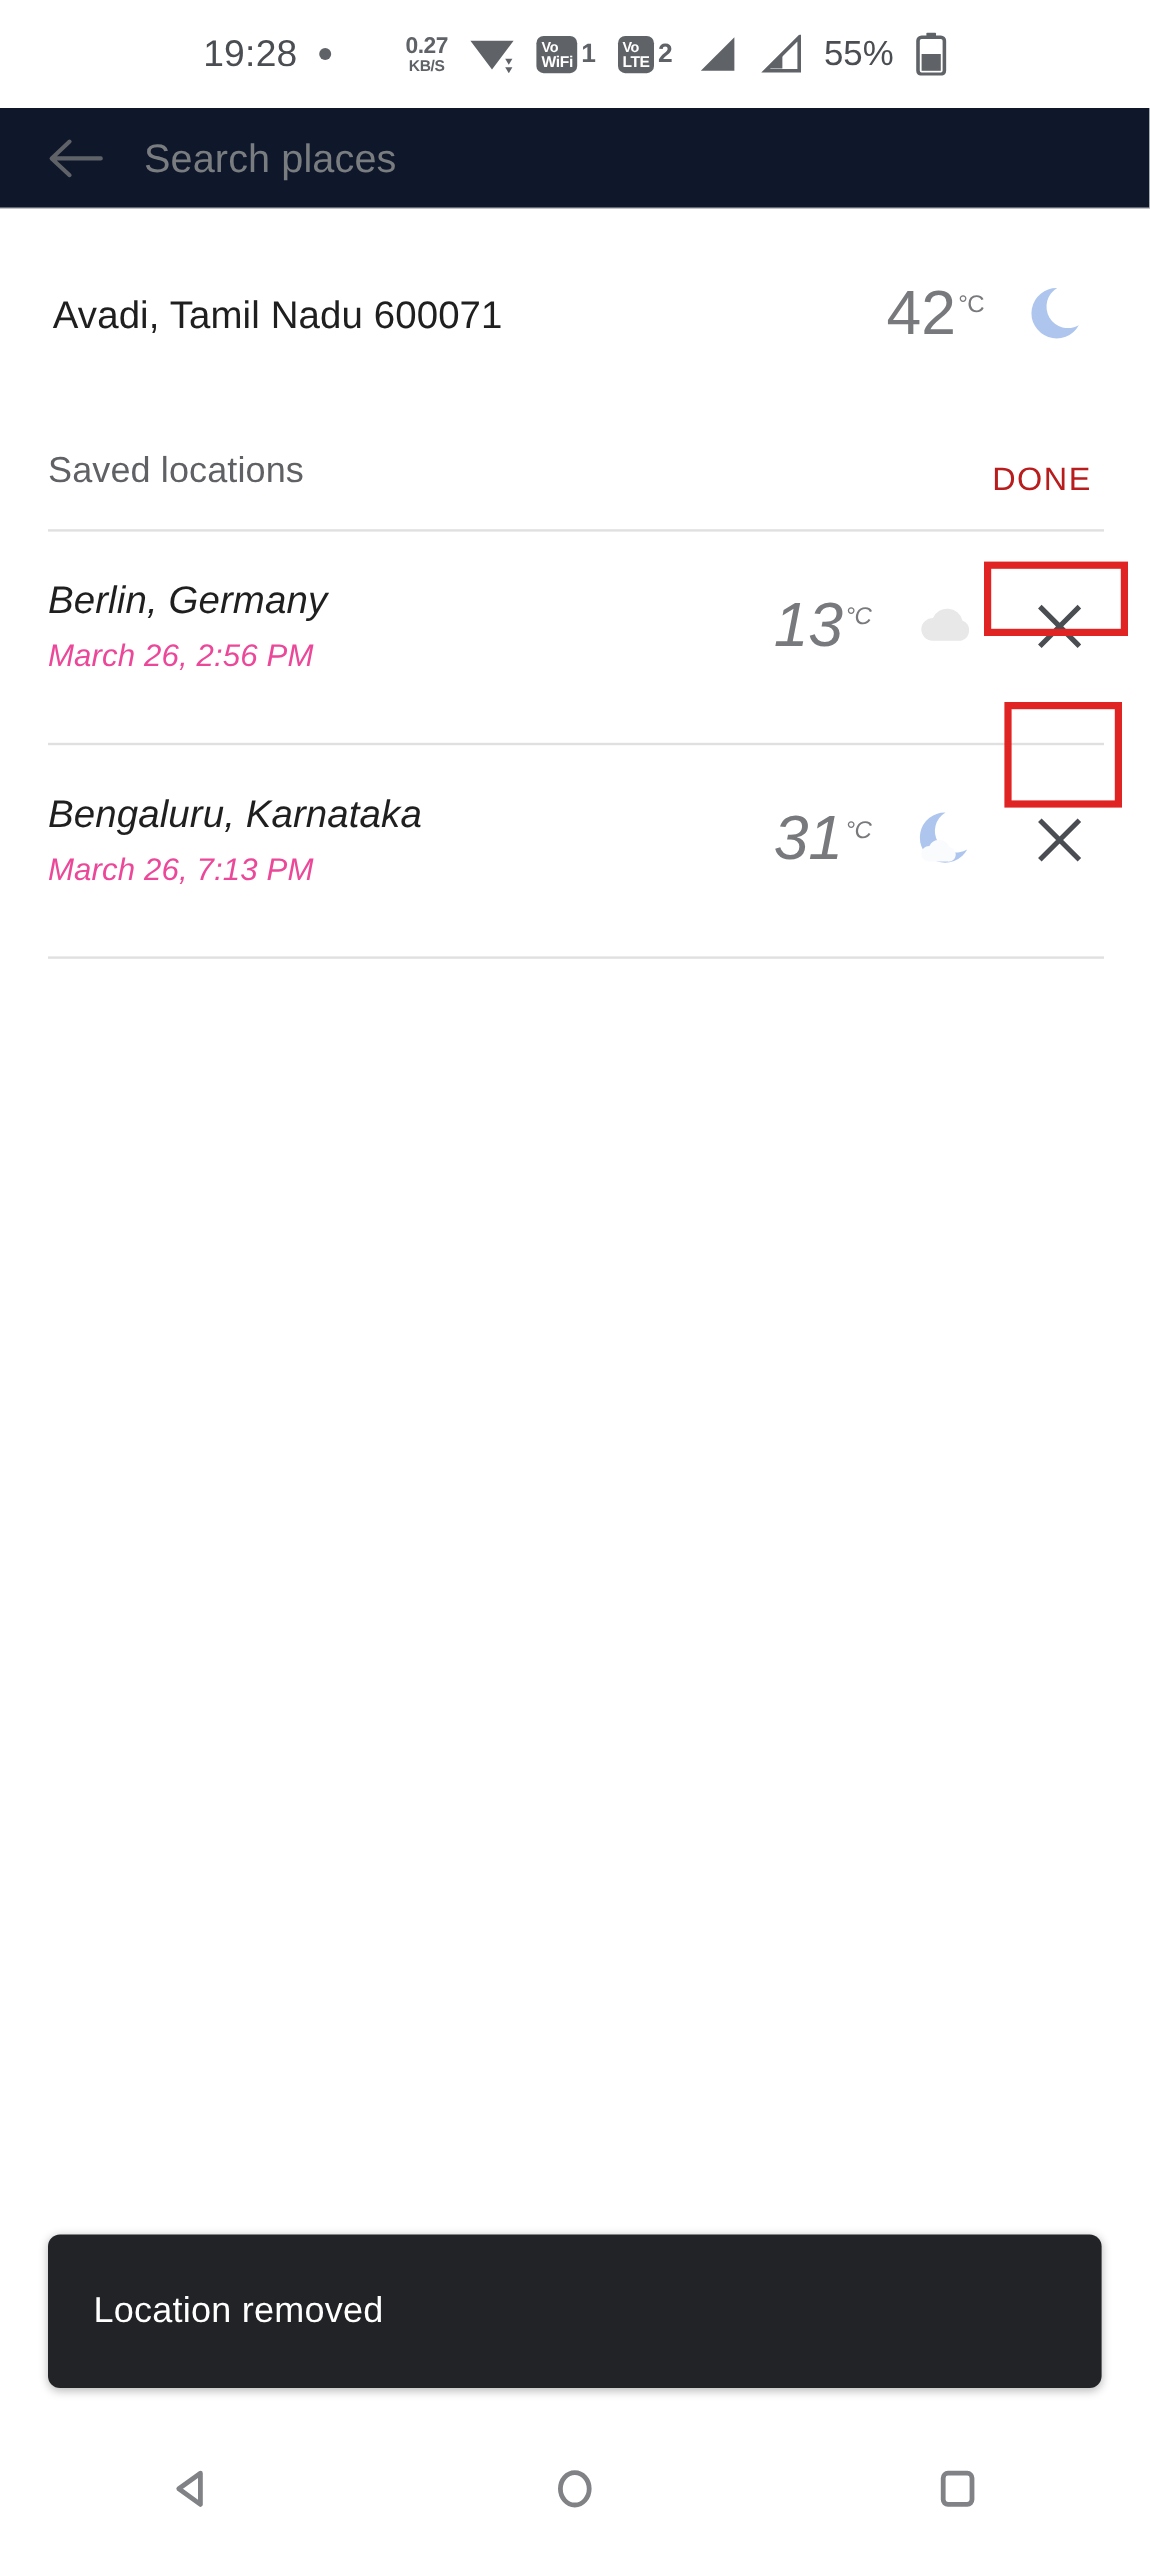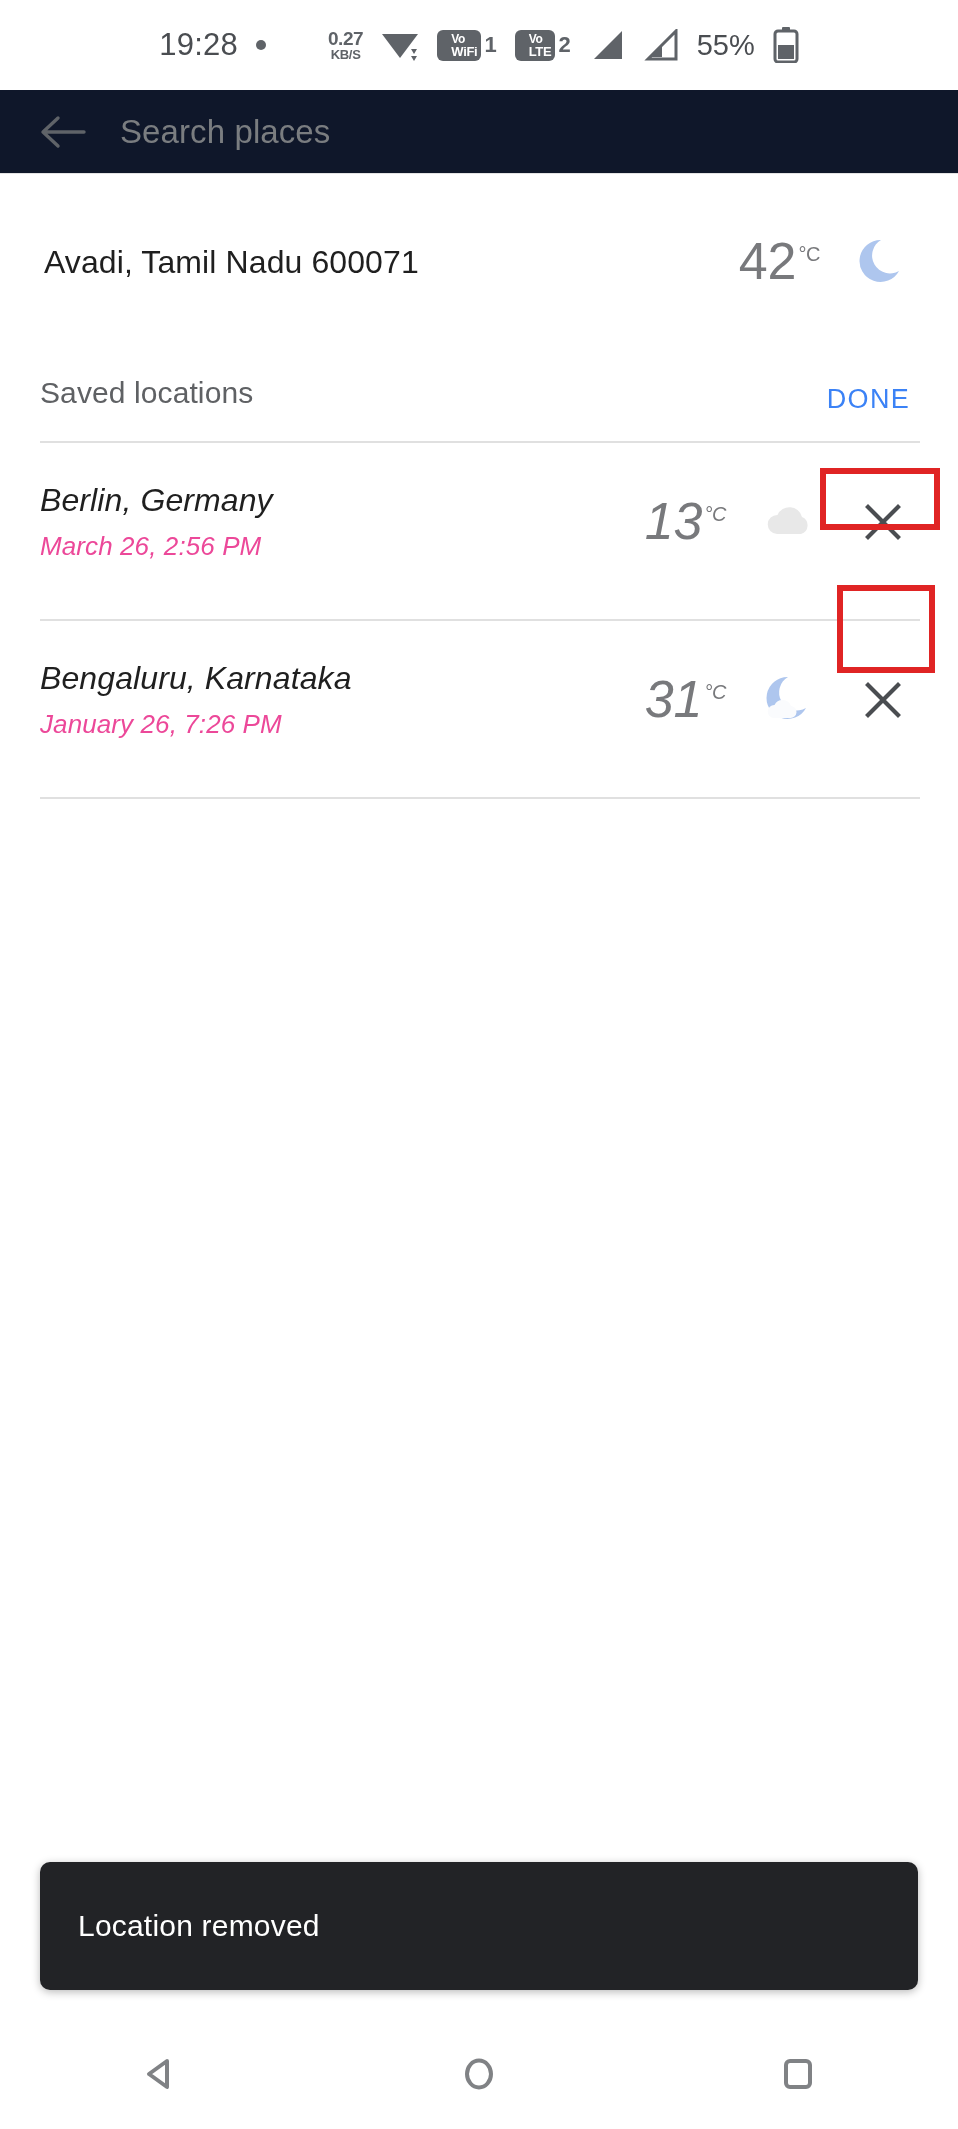--- a/index.html
+++ b/index.html
@@ -32,21 +32,21 @@
   .sb-dot{ width:10px;height:10px;border-radius:50%;background:#5f6368;display:inline-block;}
   .sb-net{ display:flex;flex-direction:column;align-items:center;line-height:1; color:#5f6368;}
   .sb-net b{font-size:19px;font-weight:600;letter-spacing:-.4px;}
   .sb-net i{font-size:13px;font-style:normal;font-weight:600;letter-spacing:-.3px;}
   .sb-ico{ display:flex;align-items:center;}
   .volabel{
     display:flex;align-items:center;gap:2px;
   }
   .vobox{
     background:#5f6368;color:#fff;border-radius:6px;
-    padding:3px 4px 3px 14px;
+    padding:3px 4px 3px 4px;
     display:flex;flex-direction:column;line-height:1;
     font-size:13px;font-weight:700;letter-spacing:-.3px;
   }
   .vobox span:first-child{font-size:12px;}
   .vonum{font-size:22px;font-weight:700;color:#5f6368;margin-left:1px;}
   .sb-batt-pct{font-size:29px;font-weight:500;color:#4a4d51;}
 
   
   .appbar{
     height:84px;
@@ -78,21 +78,21 @@
 
   
   .saved-head{
     margin-top:72px;
     padding:0 38px 0 40px;
     display:flex; justify-content:space-between;
     position:relative;
   }
   .saved-title{ font-size:30px; color:#5f6164; letter-spacing:.1px;}
   .done-btn{
-    font-size:27px; color:#3b82f6; letter-spacing:1.3px;
+    font-size:27px; color:#b91c1c; letter-spacing:1.3px;
     padding:8px 10px; cursor:pointer; background:transparent; border:none;
     font-family:"Liberation Sans", sans-serif;
   }
   .hr{
     height:2px; background:#e0e0e0; margin:18px 38px 0 40px;
   }
 
   
   .saved-row{
     display:flex; align-items:center;
@@ -244,21 +244,21 @@
     <svg width="42" height="42" viewBox="0 0 42 42">
       <path d="M6 6 L36 36 M36 6 L6 36" fill="none" stroke="#4a4d51" stroke-width="4.2" stroke-linecap="square"></path>
     </svg>
   </span>
 </div>
 <div class="hr"></div>
 
 <div class="saved-row">
   <span class="sr-texts">
     <span class="sr-title">Bengaluru, Karnataka</span>
-    <span class="sr-sub">January 26, 7:26 PM</span>
+    <span class="sr-sub">March 26, 7:13 PM</span>
   </span>
   <span class="sr-temp">
     <span class="temp-val">31</span>
     <span class="temp-unit">°C</span>
   </span>
   <span class="wx-icon">
     <svg width="58" height="58" viewBox="0 0 58 58">
       <path d="M46 37 A21 21 0 1 1 28 6 A17 17 0 0 0 46 37 Z" fill="#aec6ee"></path>
       <path d="M14 47 A6.5 6.5 0 0 1 14.5 34 A9 9 0 0 1 31 35 A6 6 0 0 1 30 47 Z" fill="#fafbfd"></path>
     </svg>

